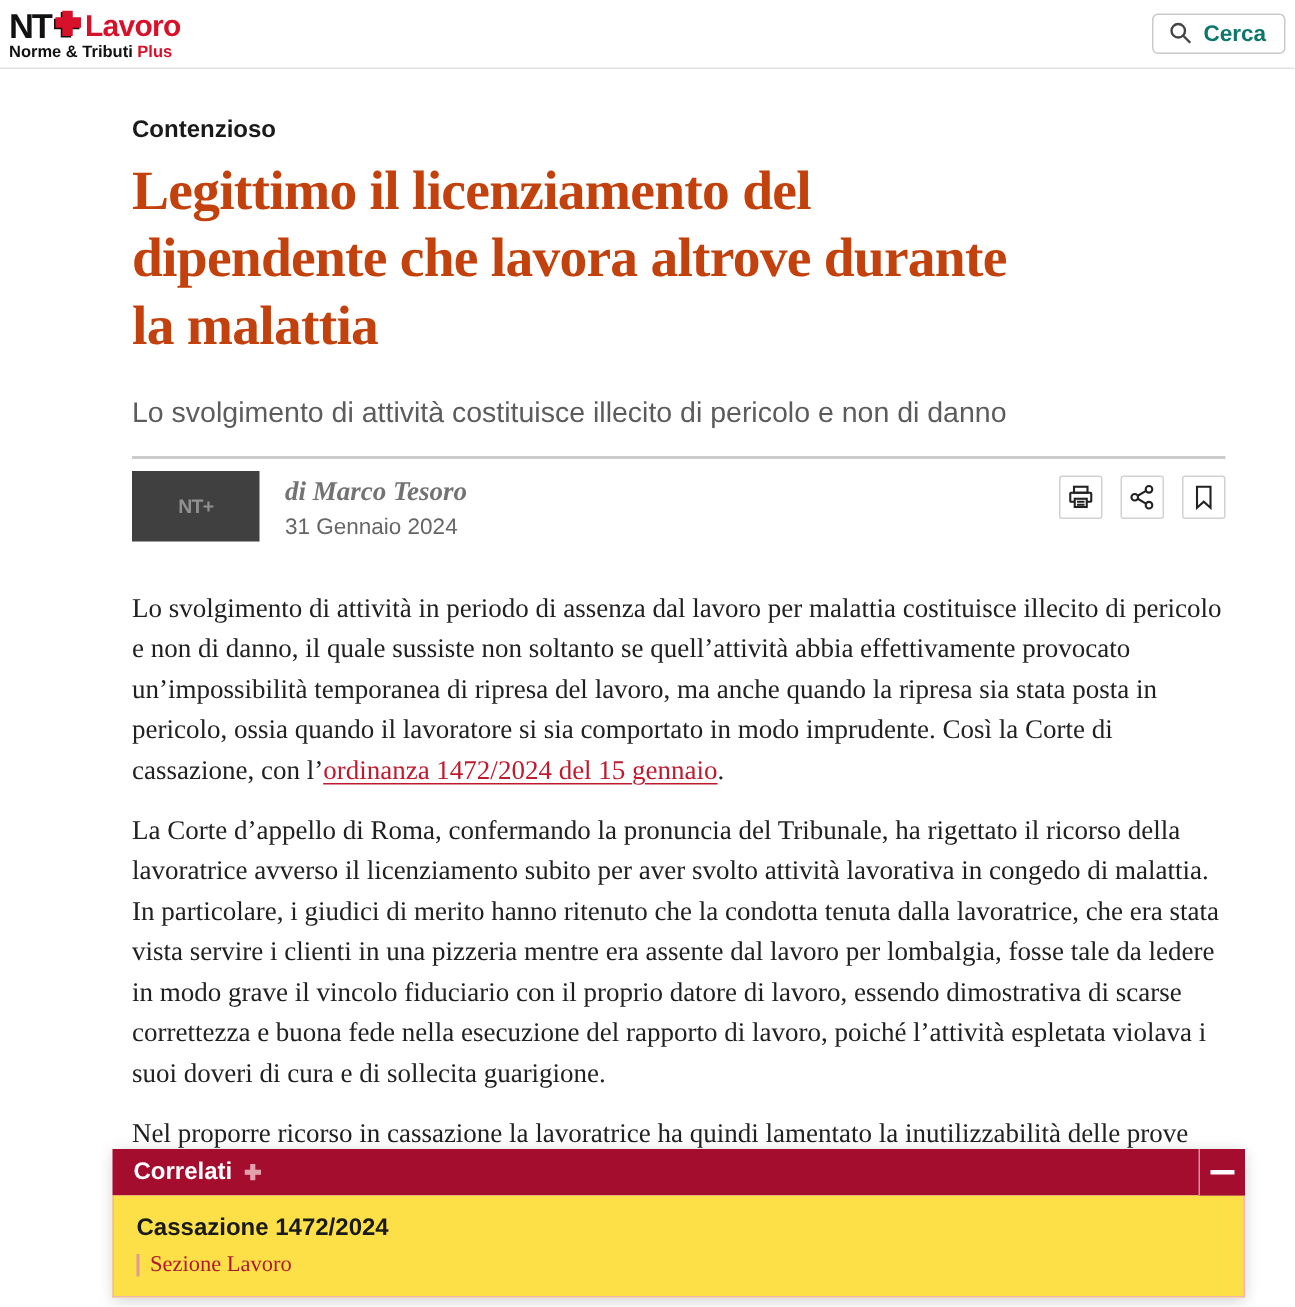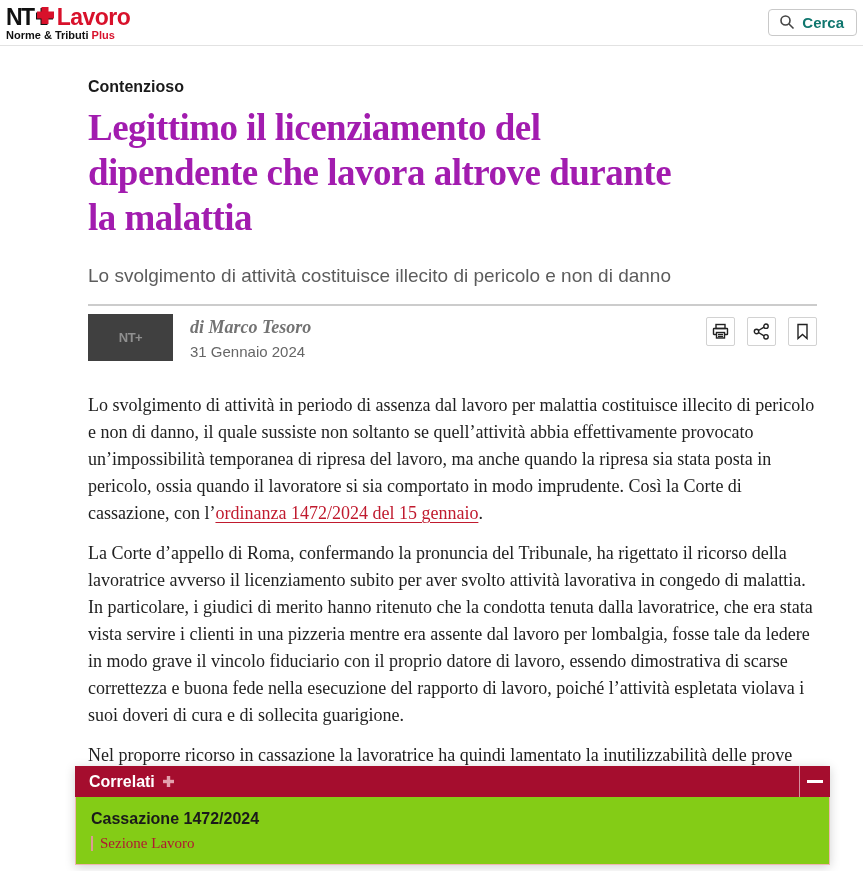--- a/index.html
+++ b/index.html
@@ -8,33 +8,33 @@
   .page { position:relative; width:863px; height:712px; background:#fff; }
 
   
   .topbar { height:46px; border-bottom:1px solid #e2e2e2; display:flex;
             align-items:center; justify-content:space-between; padding:0 6px 0 6px;
             background:#fff; }
   .logo { display:flex; flex-direction:column; cursor:pointer; line-height:1; padding-top:2px; }
   .logo-top { display:flex; align-items:center; }
   .logo-nt { font-weight:900; font-size:23px; letter-spacing:-1.5px; color:#111; }
   .logo-plus-svg { margin:0 3px 2px 1px; }
-  .logo-name { font-weight:900; font-size:23px; letter-spacing:-0.5px; color:#d8112b; }
+  .logo-name { font-weight:900; font-size:20px; letter-spacing:-0.5px; color:#d8112b; }
   .logo-sub { font-size:11px; font-weight:800; color:#111; margin-top:1px; letter-spacing:0; }
   .logo-sub .red { color:#d8112b; }
   .search-btn { display:flex; align-items:center; gap:7px; border:1px solid #c9c9c9;
                 background:#fff; border-radius:4px; padding:4px 12px 5px 10px; height:27px;
                 cursor:pointer; }
   .search-btn span { font-size:15px; font-weight:700; color:#0f766e; }
 
   
   .content { width:729px; margin-left:88px; }
   .category { margin-top:32px; font-size:16px; font-weight:700; color:#1a1a1a; cursor:pointer; }
   .title { margin-top:9px; font-family:"Liberation Serif", serif; font-weight:700;
-           font-size:37px; line-height:45px; letter-spacing:-0.5px; color:#a21caf; }
+           font-size:37px; line-height:45px; letter-spacing:-0.5px; color:#c2410c; }
   .subtitle { margin-top:25px; font-size:19px; color:#5c5c5c; }
   .divider { margin-top:17px; border:none; border-top:2px solid #cccccc; }
 
   .author-row { margin-top:8px; display:flex; align-items:flex-start; }
   .avatar { width:85px; height:47px; background:#404040; display:flex; align-items:center;
             justify-content:center; }
   .avatar span { color:#909090; font-weight:800; font-size:13px; letter-spacing:-0.5px; }
   .author-meta { margin-left:17px; padding-top:3px; }
   .byline { font-family:"Liberation Serif", serif; font-style:italic; font-weight:700;
             font-size:18px; color:#737373; cursor:pointer; }
@@ -53,21 +53,21 @@
   .correlati { position:absolute; left:75px; top:766px; width:755px;
                box-shadow:0 2px 10px rgba(0,0,0,0.18); }
   .correlati-bar { height:31px; background:#a50d2e; display:flex; align-items:center;
                    padding-left:14px; }
   .correlati-bar .bar-title { color:#fff; font-weight:700; font-size:16px; }
   .bar-plus { margin-left:8px; opacity:0.8; }
   .bar-min { margin-left:auto; width:31px; height:31px; border-left:1px solid rgba(255,255,255,0.55);
              display:flex; align-items:center; justify-content:center; cursor:pointer;
              background:#a50d2e; border-top:none; border-right:none; border-bottom:none; }
   .minus-glyph { width:16px; height:3px; background:#fff; }
-  .correlati-body { background:#84cc16; border:1px solid #f0b6b0; border-top:none;
+  .correlati-body { background:#fde047; border:1px solid #f0b6b0; border-top:none;
                     padding:13px 14px 14px 15px; height:68px; }
   .rel-title { font-size:16px; font-weight:700; color:#1a1a1a; cursor:pointer; }
   .rel-tag { margin-top:7px; display:flex; align-items:center; }
   .rel-tagbar { width:2px; height:15px; background:#dc9b94; margin-right:7px; }
   .rel-tag span { font-family:"Liberation Serif", serif; font-size:15px; color:#b01a31;
                   cursor:pointer; }
 </style>
 </head>
 <body>
 

